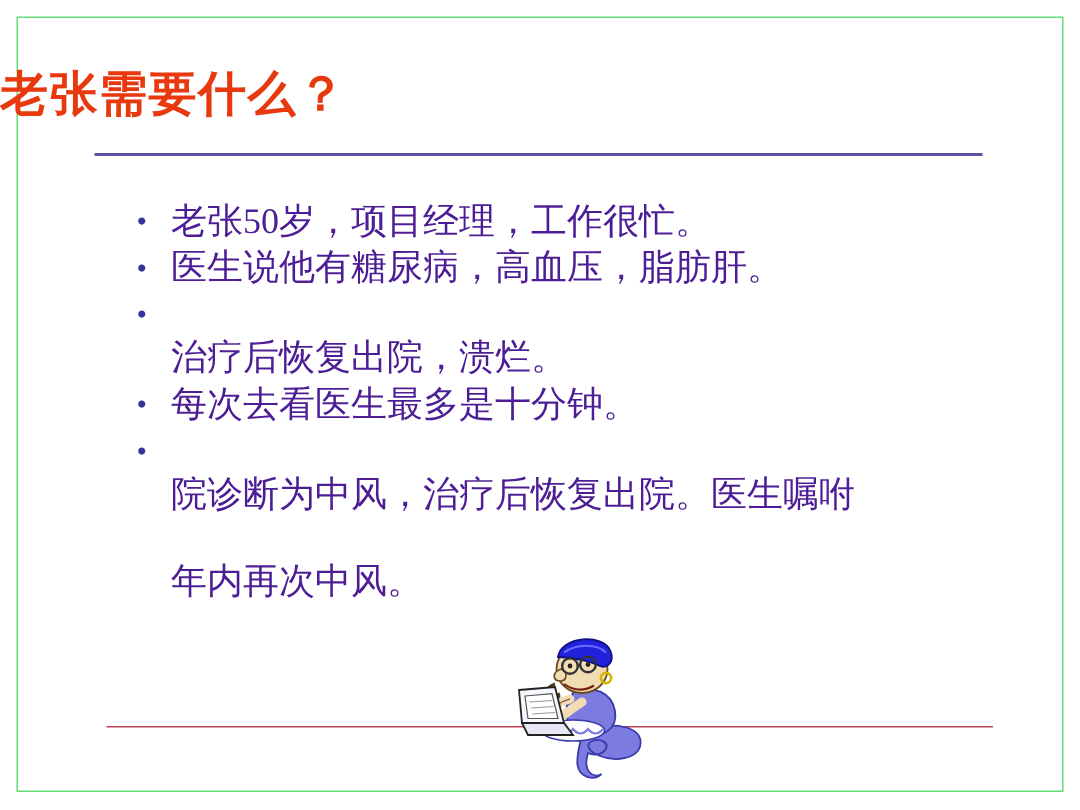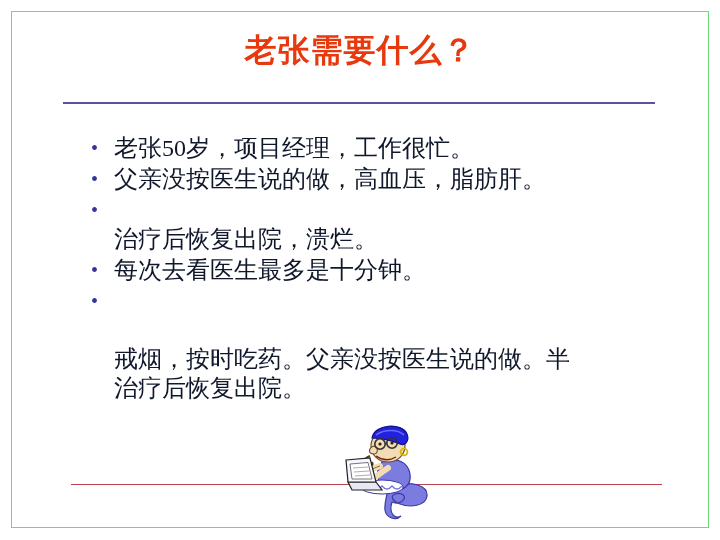--- a/index.html
+++ b/index.html
@@ -23,23 +23,22 @@
     width: 698px;
     height: 517px;
     border: 1px solid #66dd77;
     box-sizing: border-box;
     pointer-events: none;
   }
   
   #title {
     position: absolute;
     left: 0;
-    top: 30px;
+    top: 42px;
     width: 720px;
-    text-align: center;
     color: #e8380d;
     font-size: 32px;
     font-weight: bold;
     letter-spacing: 1px;
     line-height: 40px;
     font-family: "Liberation Serif", "DejaVu Serif", serif;
   }
   
   #title-rule {
     position: absolute;
@@ -69,21 +68,21 @@
     width: 26px;
     color: #333399;
     font-size: 20px;
     line-height: 29px;
     text-align: left;
     padding-left: 3px;
     box-sizing: border-box;
   }
   .bullet-text {
     flex: 1 1 auto;
-    color: #0f172a;
+    color: #4c1d95;
     font-size: 24px;
     line-height: 29px;
     letter-spacing: 0px;
     white-space: pre-wrap;
     font-family: "Liberation Serif", "DejaVu Serif", serif;
   }
   
   #bottom-rule {
     position: absolute;
     left: 71px;
@@ -114,36 +113,36 @@
 
   <div id="body">
 
     <div class="bullet-row">
       <span class="bullet-dot">•</span>
       <span class="bullet-text"><span>老张50岁，项目经理，工作很忙。</span></span>
     </div>
 
     <div class="bullet-row">
       <span class="bullet-dot">•</span>
-      <span class="bullet-text"><span>父亲没按医生说的做，高血压，脂肪肝。</span></span>
+      <span class="bullet-text"><span>医生说他有糖尿病，高血压，脂肪肝。</span></span>
     </div>
 
     <div class="bullet-row">
       <span class="bullet-dot">•</span>
       <span class="bullet-text"><br><span>治疗后恢复出院，溃烂。</span></span>
     </div>
 
     <div class="bullet-row">
       <span class="bullet-dot">•</span>
       <span class="bullet-text"><span>每次去看医生最多是十分钟。</span></span>
     </div>
 
     <div class="bullet-row">
       <span class="bullet-dot">•</span>
-      <span class="bullet-text"><br><br><span>戒烟，按时吃药。父亲没按医生说的做。半</span><br><span>治疗后恢复出院。</span></span>
+      <span class="bullet-text"><br><span>院诊断为中风，治疗后恢复出院。医生嘱咐</span><br><br><span>年内再次中风。</span></span>
     </div>
 
   </div>
 
   <div id="bottom-rule"></div>
 
   <div id="clipart">
     <svg viewBox="0 0 120 100" width="120" height="100" xmlns="http://www.w3.org/2000/svg">
 
       <path d="M58 66 C84 60 98 66 97 76 C96 86 80 88 70 84 C62 81 60 76 65 74 C70 72 76 75 74 79

